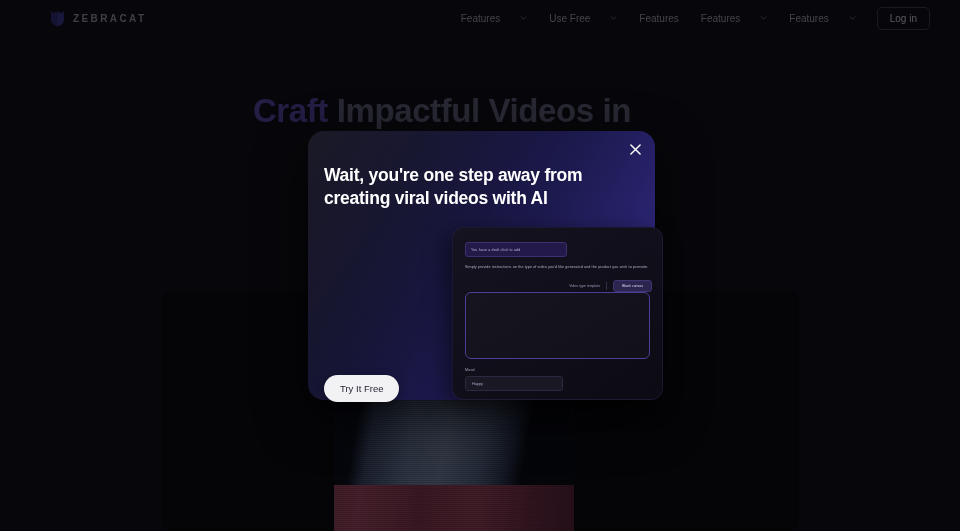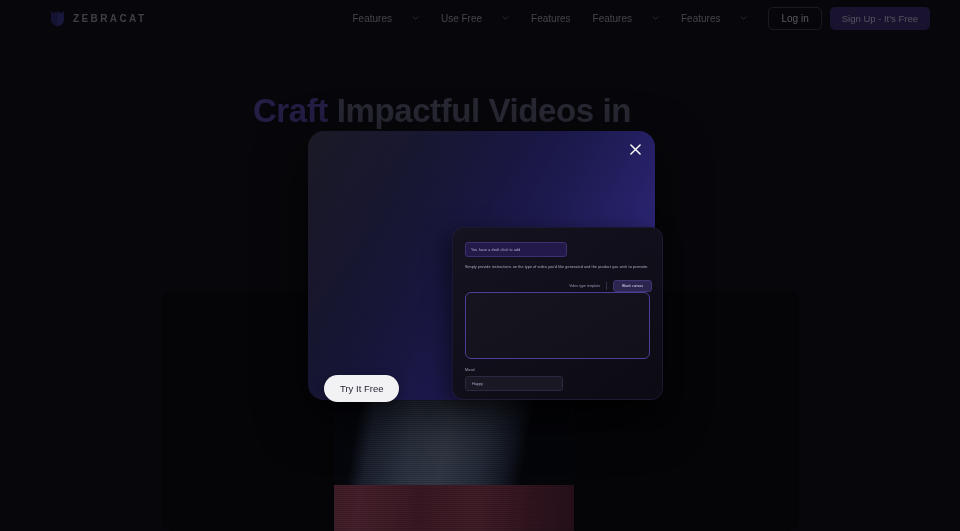--- a/index.html
+++ b/index.html
@@ -264,37 +264,37 @@
             <path d="M1 1 L4 4 L7 1" stroke="#9b9baa" stroke-width="1" fill="none" stroke-linecap="round"></path>
           </svg>
       </div>
       <div class="nav-item">
         <span>Features</span>
         <svg class="chev" viewBox="0 0 8 5">
             <path d="M1 1 L4 4 L7 1" stroke="#9b9baa" stroke-width="1" fill="none" stroke-linecap="round"></path>
           </svg>
       </div>
       <div class="btn-login">Log in</div>
-      <div class="btn-signup">Sign Up - It's Free</div>
     </div>
   </div>
 
 </div>
 
 <div id="dim"></div>
 
 <div id="modal">
   <div class="modal-sheen"></div>
 
   <div id="close-btn">
     <svg viewBox="0 0 12 12">
       <path d="M1 1 L11 11 M11 1 L1 11" stroke="#ffffff" stroke-width="1.6" stroke-linecap="round"></path>
     </svg>
   </div>
 
+  <div class="modal-title">Wait, you're one step away from creating viral videos with AI</div>
 
   <div id="try-free">Try It Free</div>
 
   <div id="app-card">
     <div class="draft-banner">
       <span>You have a draft click to add</span>
     </div>
     <div class="instr">Simply provide instructions on the type of video you'd like generated and the product you wish to promote.</div>
     <div class="tabrow">
       <span class="tab-inactive">Video type template</span>

